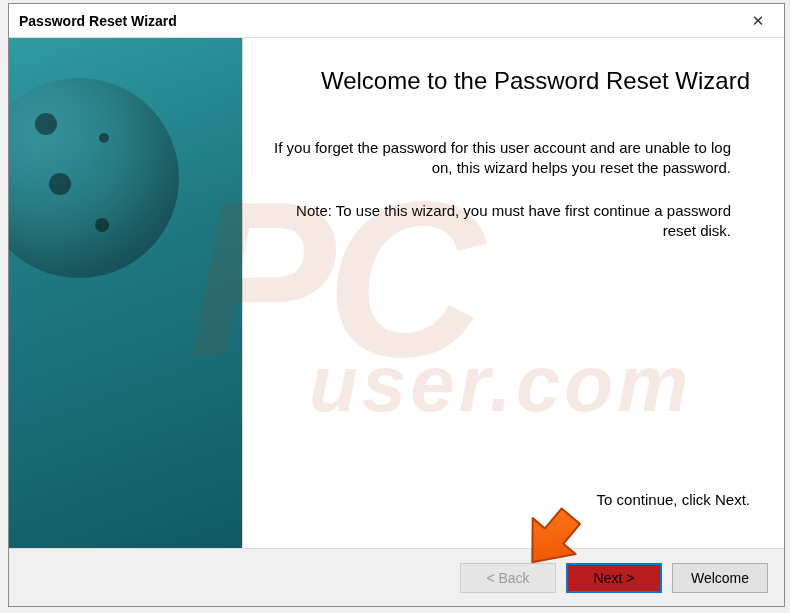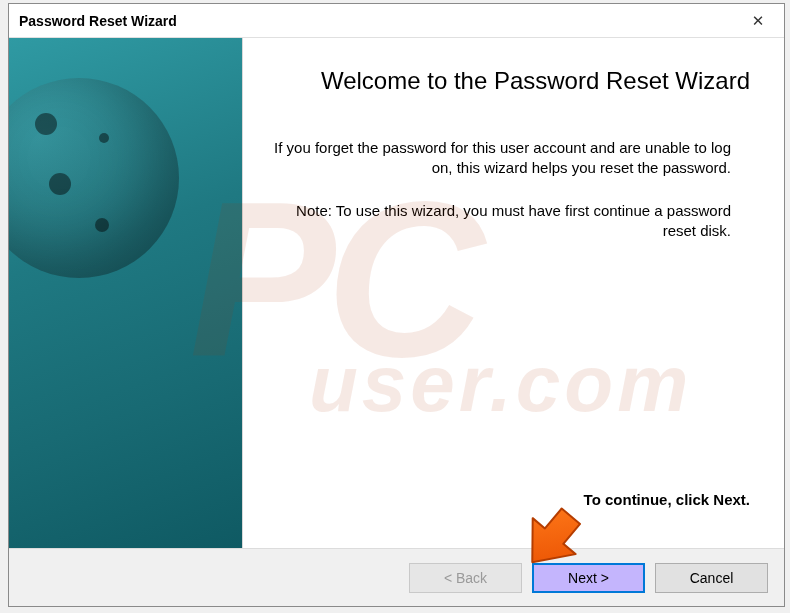--- a/index.html
+++ b/index.html
@@ -94,51 +94,50 @@
       color: #000;
       line-height: 1.35;
       margin-bottom: 22px;
       max-width: 460px;
     }
     .continue-text {
       font-size: 15px;
       color: #000;
       margin-top: auto;
       margin-bottom: 20px;
-      font-weight: bold;
     }
     .footer {
       height: 58px;
       background: #f0f0f0;
       border-top: 1px solid #dcdcdc;
       display: flex;
       align-items: center;
       justify-content: flex-end;
       gap: 10px;
       padding: 0 16px 0 0;
     }
     .btn {
-      width: 113px;
+      width: 96px;
       height: 30px;
       font-size: 14px;
       font-family: inherit;
       background: #e1e1e1;
       border: 1px solid #adadad;
       cursor: pointer;
       color: #000;
     }
     .btn:disabled {
       color: #9a9a9a;
       background: #e6e6e6;
       border-color: #c9c9c9;
       cursor: default;
     }
     .btn-default {
       border: 2px solid #0078d7;
-      background: #c4b5fd;
+      background: #b91c1c;
     }
     .watermark {
       position: absolute;
       pointer-events: none;
       opacity: 0.10;
       font-weight: 700;
       font-style: italic;
       color: #aa3500;
       font-family: Arial, sans-serif;
     }
@@ -192,21 +191,21 @@
     </div>
 
     <div class="watermark wm-big">PC</div>
     <div class="watermark wm-small">user.com</div>
 
   </div>
 
   <div class="footer">
     <button class="btn" disabled="">&lt; Back</button>
     <button class="btn btn-default">Next &gt;</button>
-    <button class="btn">Cancel</button>
+    <button class="btn">Welcome</button>
   </div>
 
 </div>
 
 <svg class="arrow-annotation" width="78" height="78" viewBox="0 0 78 78">
   <defs>
     <linearGradient id="ag" x1="0" y1="0" x2="1" y2="1">
       <stop offset="0%" stop-color="#ff7a1a"></stop>
       <stop offset="100%" stop-color="#e84e00"></stop>
     </linearGradient>

